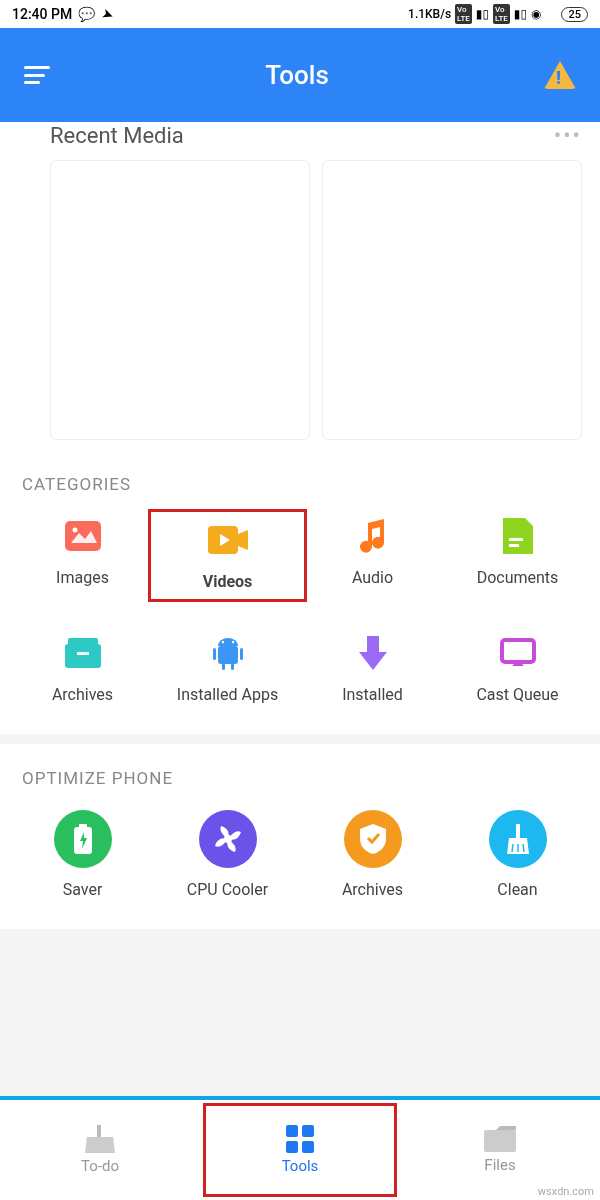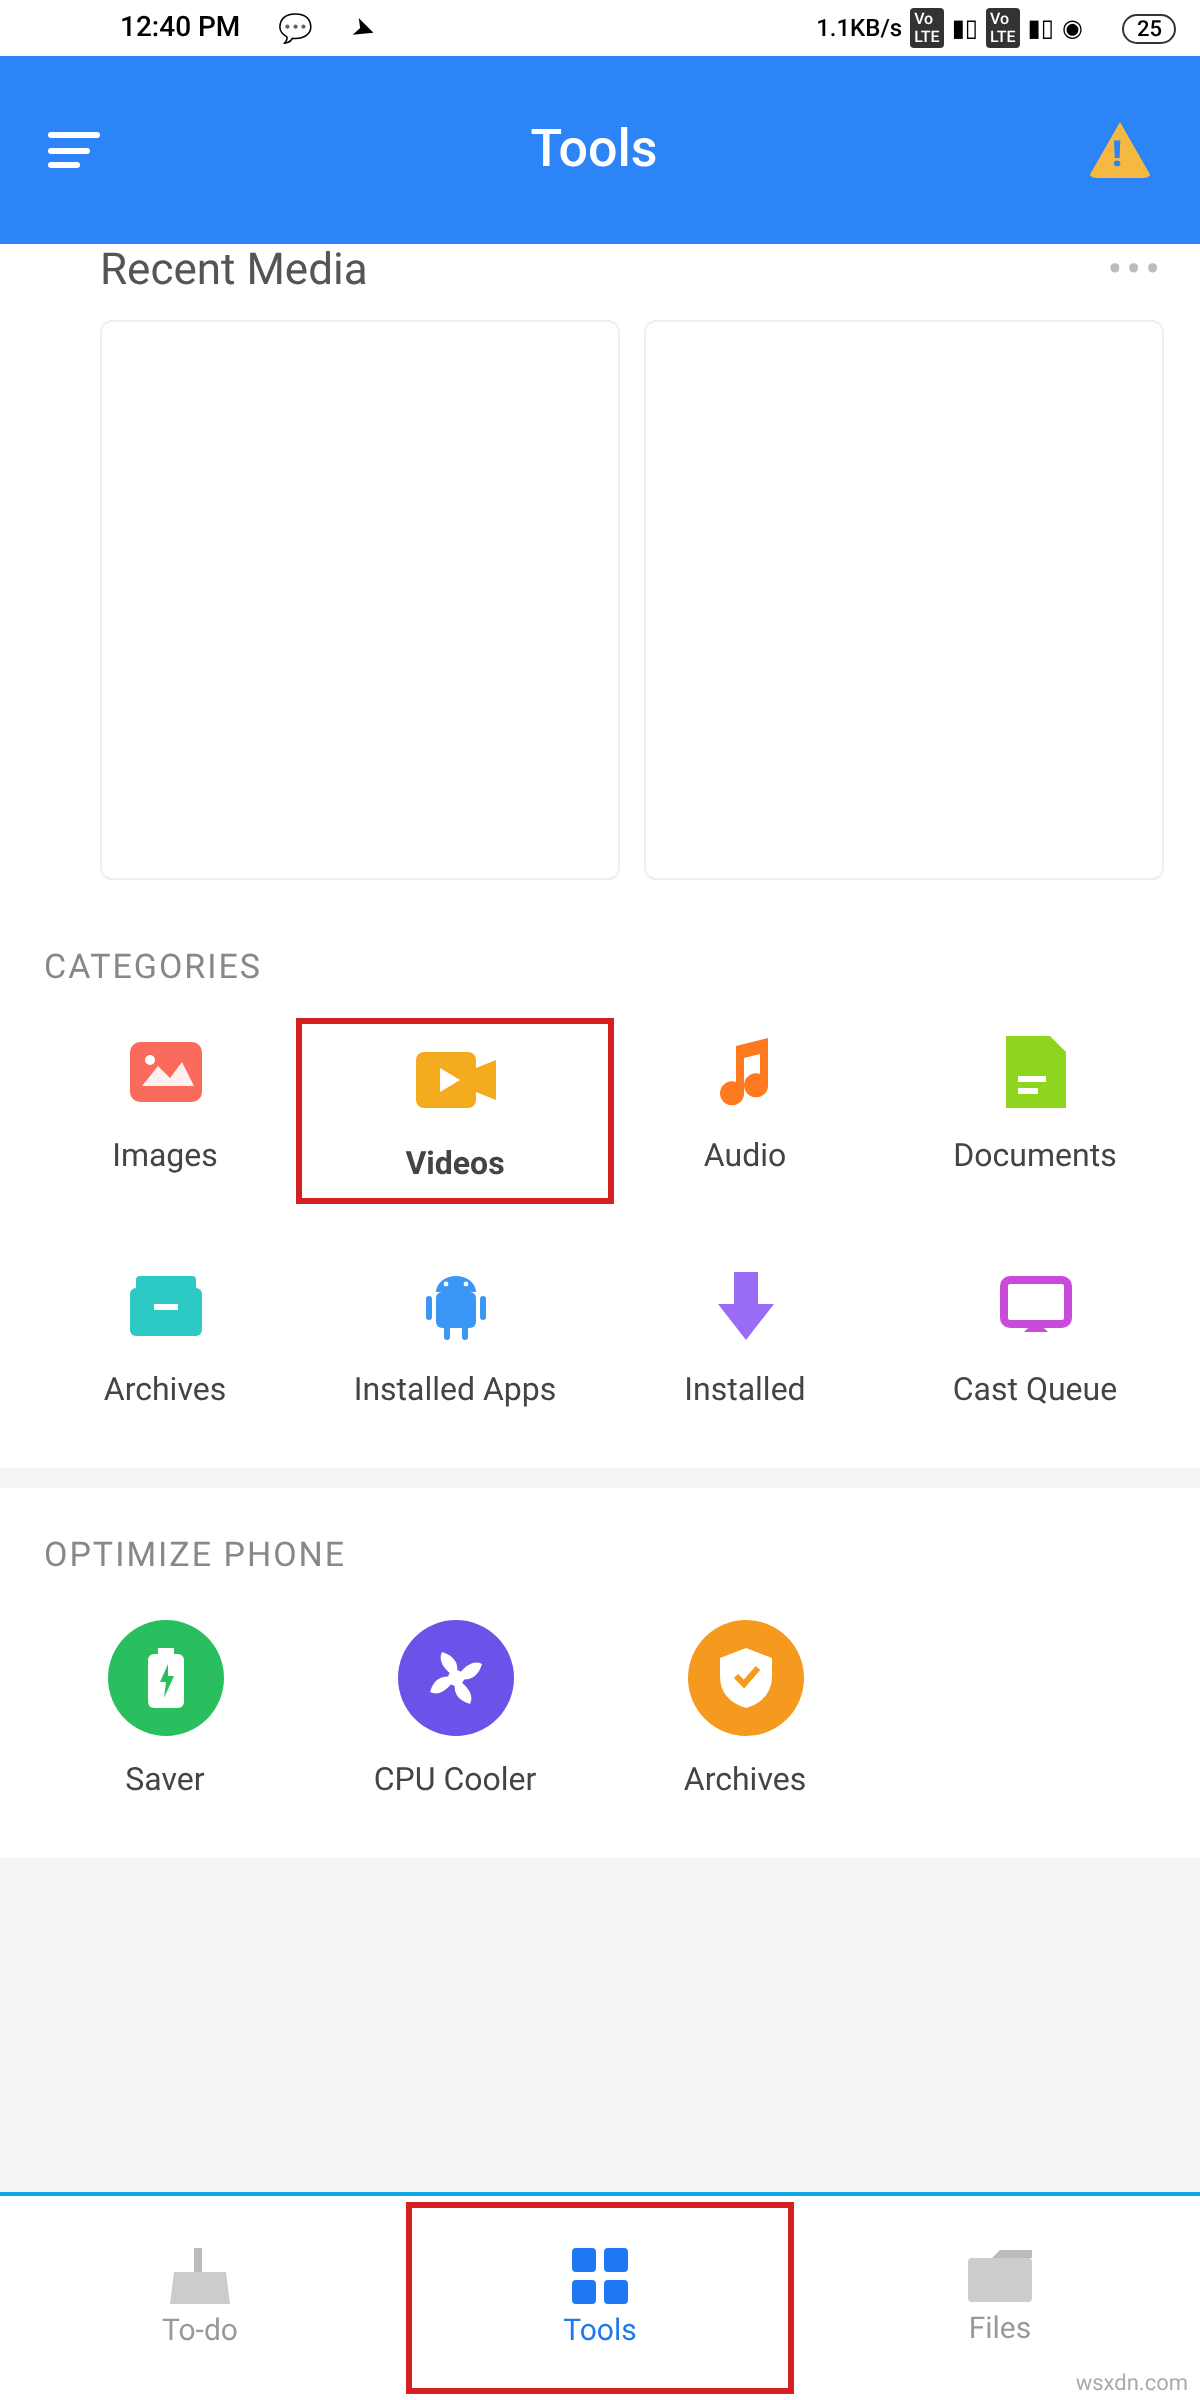--- a/index.html
+++ b/index.html
@@ -1,18 +1,18 @@
 <!DOCTYPE html>
 <html><head>
 <meta charset="utf-8">
 <style>
 * { box-sizing: border-box; margin: 0; padding: 0; }
 body { font-family: -apple-system, Roboto, "Segoe UI", sans-serif; width: 600px; height: 1200px; background: #f5f5f5; position: relative; }
 .status-bar { height: 28px; background: #fff; display: flex; justify-content: space-between; align-items: center; padding: 0 12px; font-size: 14px; font-weight: 500; }
-.status-left { display: flex; align-items: flex-start; gap: 19px; margin-left: 48px; }
+.status-left { display: flex; align-items: flex-end; gap: 6px; }
 .status-right { display: flex; align-items: center; gap: 4px; font-size: 12px; }
 .batt { border: 1px solid #333; border-radius: 8px; padding: 0 6px; font-size: 11px; margin-left: 16px; }
 .app-bar { background: #2d84f7; height: 94px; display: flex; align-items: center; justify-content: space-between; padding: 0 24px; }
 .app-title { color: #fff; font-size: 26px; font-weight: 500; }
 .menu-lines { width: 26px; height: 18px; display: flex; flex-direction: column; justify-content: space-between; }
 .menu-lines span { background: #fff; height: 3px; border-radius: 2px; }
 .menu-lines span:nth-child(1){width:100%} .menu-lines span:nth-child(2){width:80%} .menu-lines span:nth-child(3){width:60%}
 .warn-tri { width: 0; height: 0; border-left: 16px solid transparent; border-right: 16px solid transparent; border-bottom: 28px solid #f5b942; position: relative; border-radius: 4px; }
 .warn-tri::after { content: "!"; position: absolute; left: -4px; top: 6px; color: #2d84f7; font-weight: 900; font-size: 18px; }
 .recent { padding: 1px 18px 10px; margin-left: 32px; }
@@ -22,21 +22,21 @@
 .media-row { display: flex; gap: 12px; }
 .media-card { flex: 1; height: 280px; border: 1px solid #eee; border-radius: 6px; }
 .panel { background: #fff; padding: 24px 10px 30px; margin-bottom: 10px; }
 .panel-title { font-size: 17px; color: #888; letter-spacing: 1px; margin-left: 12px; margin-bottom: 22px; }
 .grid4 { display: grid; grid-template-columns: repeat(4, 1fr); row-gap: 38px; }
 .item { display: flex; flex-direction: column; align-items: center; gap: 12px; cursor: pointer; }
 .item .lbl { font-size: 16px; color: #444; }
 .circ { width: 58px; height: 58px; border-radius: 50%; display: flex; align-items: center; justify-content: center; }
 .ic { width: 40px; height: 40px; display: flex; align-items: center; justify-content: center; }
 .highlight { outline: 3px solid #d32020; outline-offset: 4px; padding: 4px 10px; font-weight: bold; }
-.bottom-nav { position: absolute; bottom: 0; left: 0; right: 0; height: 104px; background: #fff; border-top: 2px solid #0ea5e9; display: grid; grid-template-columns: repeat(3, 1fr); }
+.bottom-nav { position: absolute; bottom: 0; left: 0; right: 0; height: 104px; background: #fff; border-top: 4px solid #0ea5e9; display: grid; grid-template-columns: repeat(3, 1fr); }
 .nav-item { display: flex; flex-direction: column; align-items: center; justify-content: center; gap: 4px; color: #999; font-size: 15px; cursor: pointer; }
 .nav-item.active { color: #1d78f2; }
 .nav-hl { outline: 3px solid #d32020; outline-offset: -6px; }
 .watermark { position: absolute; bottom: 2px; right: 6px; font-size: 11px; color: #aaa; }
 </style>
 </head>
 <body>
 
 <div class="status-bar">
   <div class="status-left">
@@ -189,20 +189,32 @@
     </div>
     <div class="item">
       <div class="circ" style="background:#f59a1e">
         <svg width="26" height="30" viewBox="0 0 26 30">
             <path d="M13 0 L26 5 L26 14 Q26 26 13 30 Q0 26 0 14 L0 5 Z" fill="#fff"></path>
             <path d="M8 14 L12 18 L19 10" stroke="#f59a1e" stroke-width="3" fill="none"></path>
           </svg>
       </div>
       <span class="lbl">Archives</span>
     </div>
+    <div class="item">
+      <div class="circ" style="background:#1db8f0">
+        <svg width="22" height="30" viewBox="0 0 22 30">
+            <rect x="9" width="4" height="14" fill="#fff"></rect>
+            <path d="M2 14 L20 14 L22 30 L0 30 Z" fill="#fff"></path>
+            <line x1="6" y1="20" x2="5" y2="28" stroke="#1db8f0" stroke-width="1.5"></line>
+            <line x1="11" y1="20" x2="11" y2="28" stroke="#1db8f0" stroke-width="1.5"></line>
+            <line x1="16" y1="20" x2="17" y2="28" stroke="#1db8f0" stroke-width="1.5"></line>
+          </svg>
+      </div>
+      <span class="lbl">Clean</span>
+    </div>
   </div>
 </div>
 
 <div class="bottom-nav">
   <div class="nav-item">
     <svg width="30" height="28" viewBox="0 0 30 28">
         <rect x="12" width="4" height="12" fill="#bbb"></rect>
         <path d="M2 12 L28 12 L30 28 L0 28 Z" fill="#ccc"></path>
       </svg>
     <span>To-do</span>

